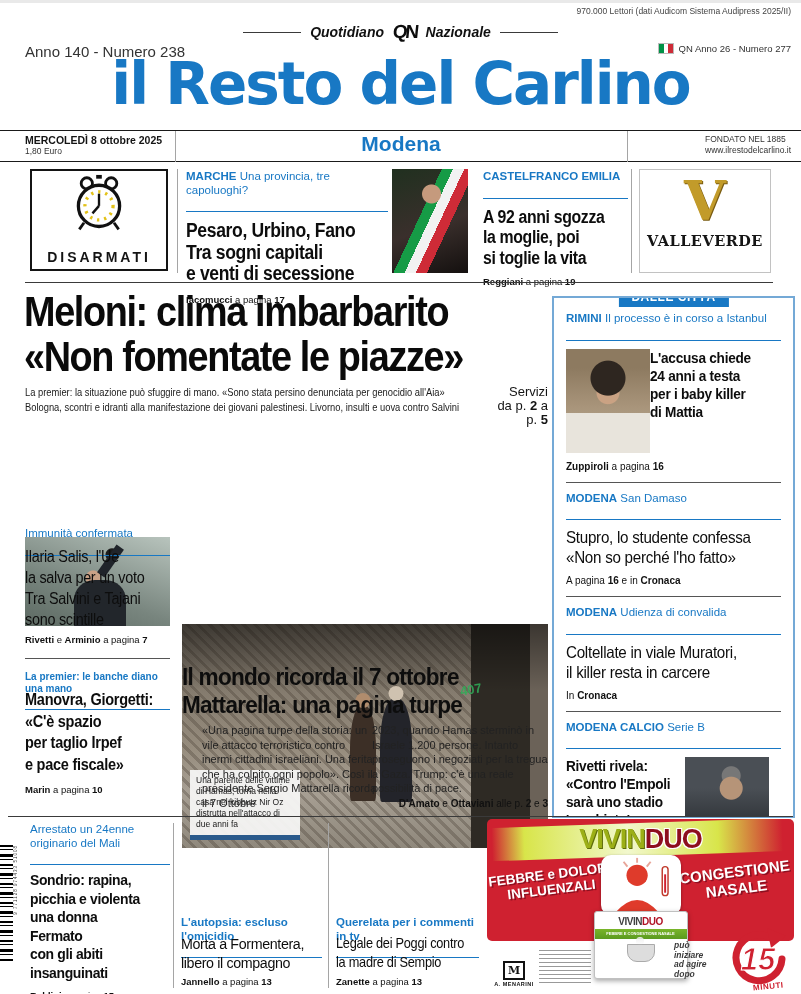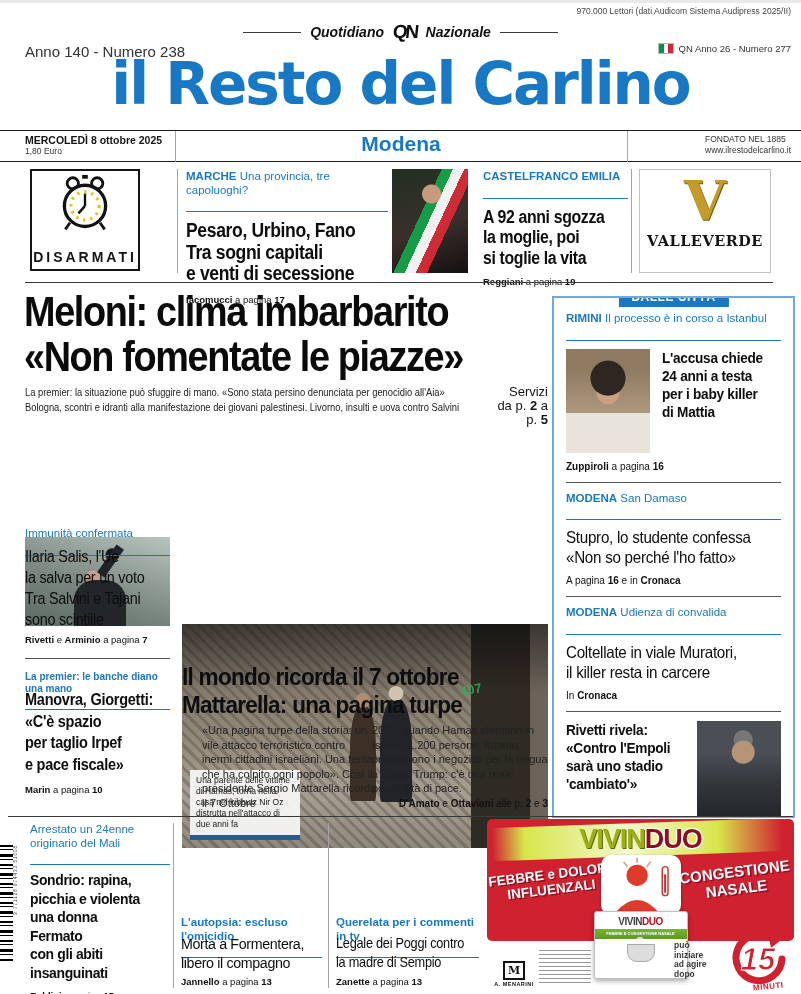--- a/index.html
+++ b/index.html
@@ -41,21 +41,21 @@
   .dl-founded{top:131px;right:10px;text-align:left;font-size:8.5px;color:#333;line-height:11px;}
   .vsep{width:1px;background:#a5a5a5;}
 
   
   .kicker{color:var(--blue);font-size:11.5px;line-height:13.5px;border-bottom:1.5px solid var(--blue);padding-bottom:14px;}
   .kicker b{font-weight:700;}
   .byline{font-size:9.5px;color:#111;}
   .hl{color:#0d0d0d;}
 
   
-  .disarmati-box{top:166px;left:30px;width:110px;height:102px;border:2px solid #141414;box-sizing:border-box;text-align:center;}
+  .disarmati-box{top:166px;left:30px;width:138px;height:102px;border:2px solid #141414;box-sizing:border-box;text-align:center;}
   .disarmati-label{position:absolute;bottom:4px;width:100%;font-size:14px;font-weight:800;letter-spacing:3px;}
   .clock-svg{margin-top:3px;}
   .marche{top:167px;left:186px;width:202px;}
   .marche .hl{margin-top:8px;font-size:19.5px;font-weight:800;line-height:21.5px;letter-spacing:-.4px;}
   .marche .byline{margin-top:9px;}
   .mayor-photo{top:166px;left:392px;width:76px;height:104px;}
   .castelfranco{top:167px;left:483px;width:145px;}
   .castelfranco .hl{margin-top:8px;font-size:18px;font-weight:800;line-height:20.5px;letter-spacing:-.4px;}
   .castelfranco .byline{margin-top:8px;}
   .valleverde{top:166px;left:639px;width:132px;height:104px;border:1px solid #c2c2c2;box-sizing:border-box;text-align:center;}
@@ -65,21 +65,21 @@
 
   
   .lead-hl{top:286px;left:24px;font-size:42px;font-weight:800;line-height:45px;letter-spacing:-1.5px;color:#0a0a0a;}
   .lead-deck{top:382px;left:25px;font-size:11px;line-height:15px;color:#1a1a1a;}
   .lead-services{top:382px;left:486px;width:62px;text-align:right;font-size:13px;line-height:14px;}
 
   
   .rail{top:293px;left:552px;width:243px;height:522px;border:2px solid var(--rail);box-sizing:border-box;padding:14px 12px 0;overflow:hidden;}
   .rail-badge{position:absolute;top:-11px;left:50%;transform:translateX(-50%);background:var(--blue);color:#fff;
               font-size:12px;font-weight:800;letter-spacing:.5px;padding:3px 13px;white-space:nowrap;}
-  .rail-row{display:flex;gap:12px;margin-top:8px;}
+  .rail-row{display:flex;gap:0;margin-top:8px;}
   .rail-photo{width:84px;height:104px;flex:0 0 84px;}
   .rail-hl-b{font-size:15.5px;font-weight:800;line-height:18px;letter-spacing:-.3px;}
   .rail-hl-l{font-size:16.5px;font-weight:400;line-height:20px;letter-spacing:-.3px;margin-top:7px;}
   .rail .byline{font-size:10px;margin-top:8px;}
   .rail-div{border:0;border-top:1px solid #555;margin:10px 0 9px;}
 
   
   .salis-photo{top:430px;left:25px;width:145px;height:89px;}
   .salis-kicker{top:524px;left:25px;width:145px;}
   .salis-hl{top:543px;left:25px;font-size:16px;font-weight:400;line-height:21px;letter-spacing:-.3px;}
@@ -170,21 +170,21 @@
   .pack-brand .b1{color:#3f3f3f;}
   .pack-brand .b2{color:#b01325;}
   .pack-band{margin-top:2px;height:10px;background:linear-gradient(#79b52a,#5a9a1f);color:#fff;font-size:4px;font-weight:700;line-height:10px;overflow:hidden;white-space:nowrap;}
   .pack-cup{margin:5px auto 0;width:26px;height:16px;background:#ddd;border-radius:0 0 10px 10px;border:1px solid #aaa;position:relative;}
   .pack-cup::before{content:"";position:absolute;left:8px;top:-8px;width:8px;height:8px;background:linear-gradient(#eee,transparent);border-radius:50%;}
   .ad-menarini{position:absolute;left:6px;bottom:4px;width:42px;text-align:center;}
   .menarini-m{margin:0 auto;width:18px;height:15px;border:2px solid #111;font-family:"DejaVu Serif",serif;font-weight:900;font-size:11px;line-height:15px;color:#111;background:#fff;}
   .menarini-name{font-size:5.5px;font-weight:700;letter-spacing:.5px;color:#111;margin-top:1px;}
   .ad-smallprint{position:absolute;left:52px;bottom:7px;width:52px;height:34px;opacity:.75;
     background:repeating-linear-gradient(180deg,#777 0 1px,transparent 1px 4px);}
-  .ad-claim{position:absolute;right:72px;bottom:12px;width:48px;font-size:8.5px;line-height:9.5px;font-weight:800;color:#3a3a3a;}
+  .ad-claim{position:absolute;right:72px;bottom:12px;width:48px;font-size:8.5px;line-height:9.5px;font-weight:800;font-style:italic;color:#3a3a3a;}
   .ad-badge{position:absolute;right:2px;bottom:0;width:66px;height:64px;text-align:center;}
   .ad-minuti{position:absolute;right:8px;bottom:0;font-size:8px;font-weight:900;color:var(--adred);transform:rotate(-6deg);letter-spacing:.5px;}
 </style>
 </head>
 <body>
 
 <div class="page">
 
   <div class="abs readers">970.000 Lettori (dati Audicom Sistema Audipress 2025/II)</div>
   <div class="abs brandrow">
@@ -290,20 +290,21 @@
 
     <div>
       <div class="kicker"><b>MODENA</b><span> Udienza di convalida</span></div>
       <div class="hl rail-hl-l pre cx92">Coltellate in viale Muratori,
 il killer resta in carcere</div>
       <div class="byline"><span>In </span><b>Cronaca</b></div>
     </div>
     <hr class="rail-div">
 
     <div>
+      <div class="kicker"><b>MODENA CALCIO</b><span> Serie B</span></div>
       <div class="rail-row">
         <div class="hl rail-hl-b pre cx88">Rivetti rivela:
 «Contro l'Empoli
 sarà uno stadio
 'cambiato'»</div>
         <div class="photo rail-photo rivetti-art"></div>
       </div>
 
     </div>
   </div>

